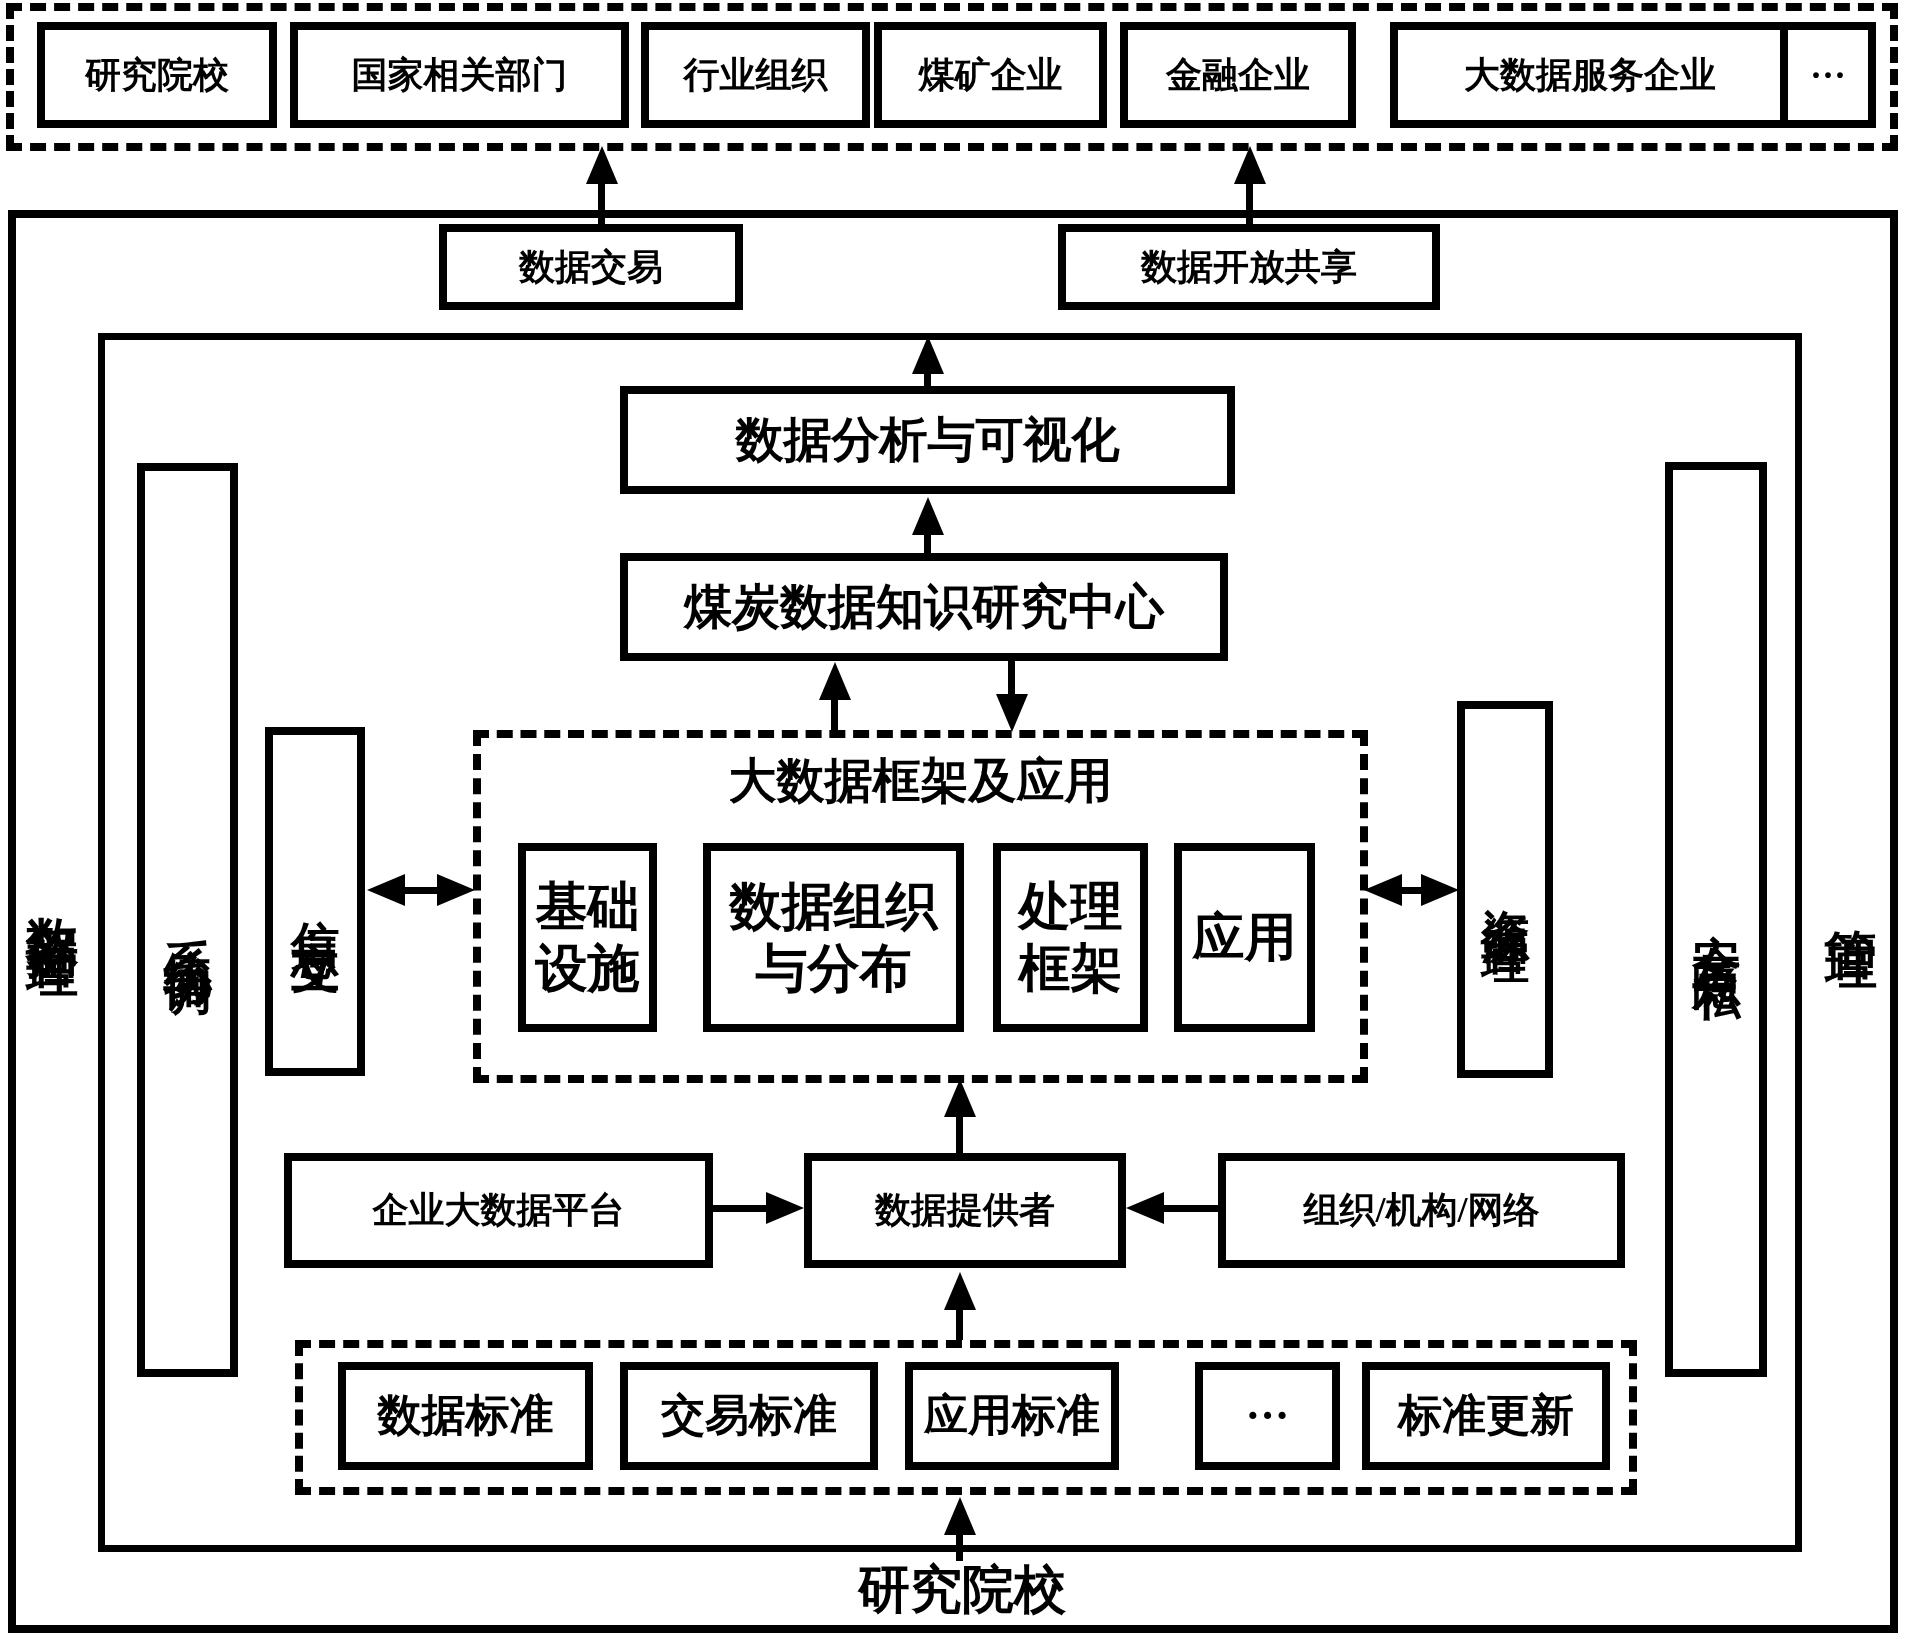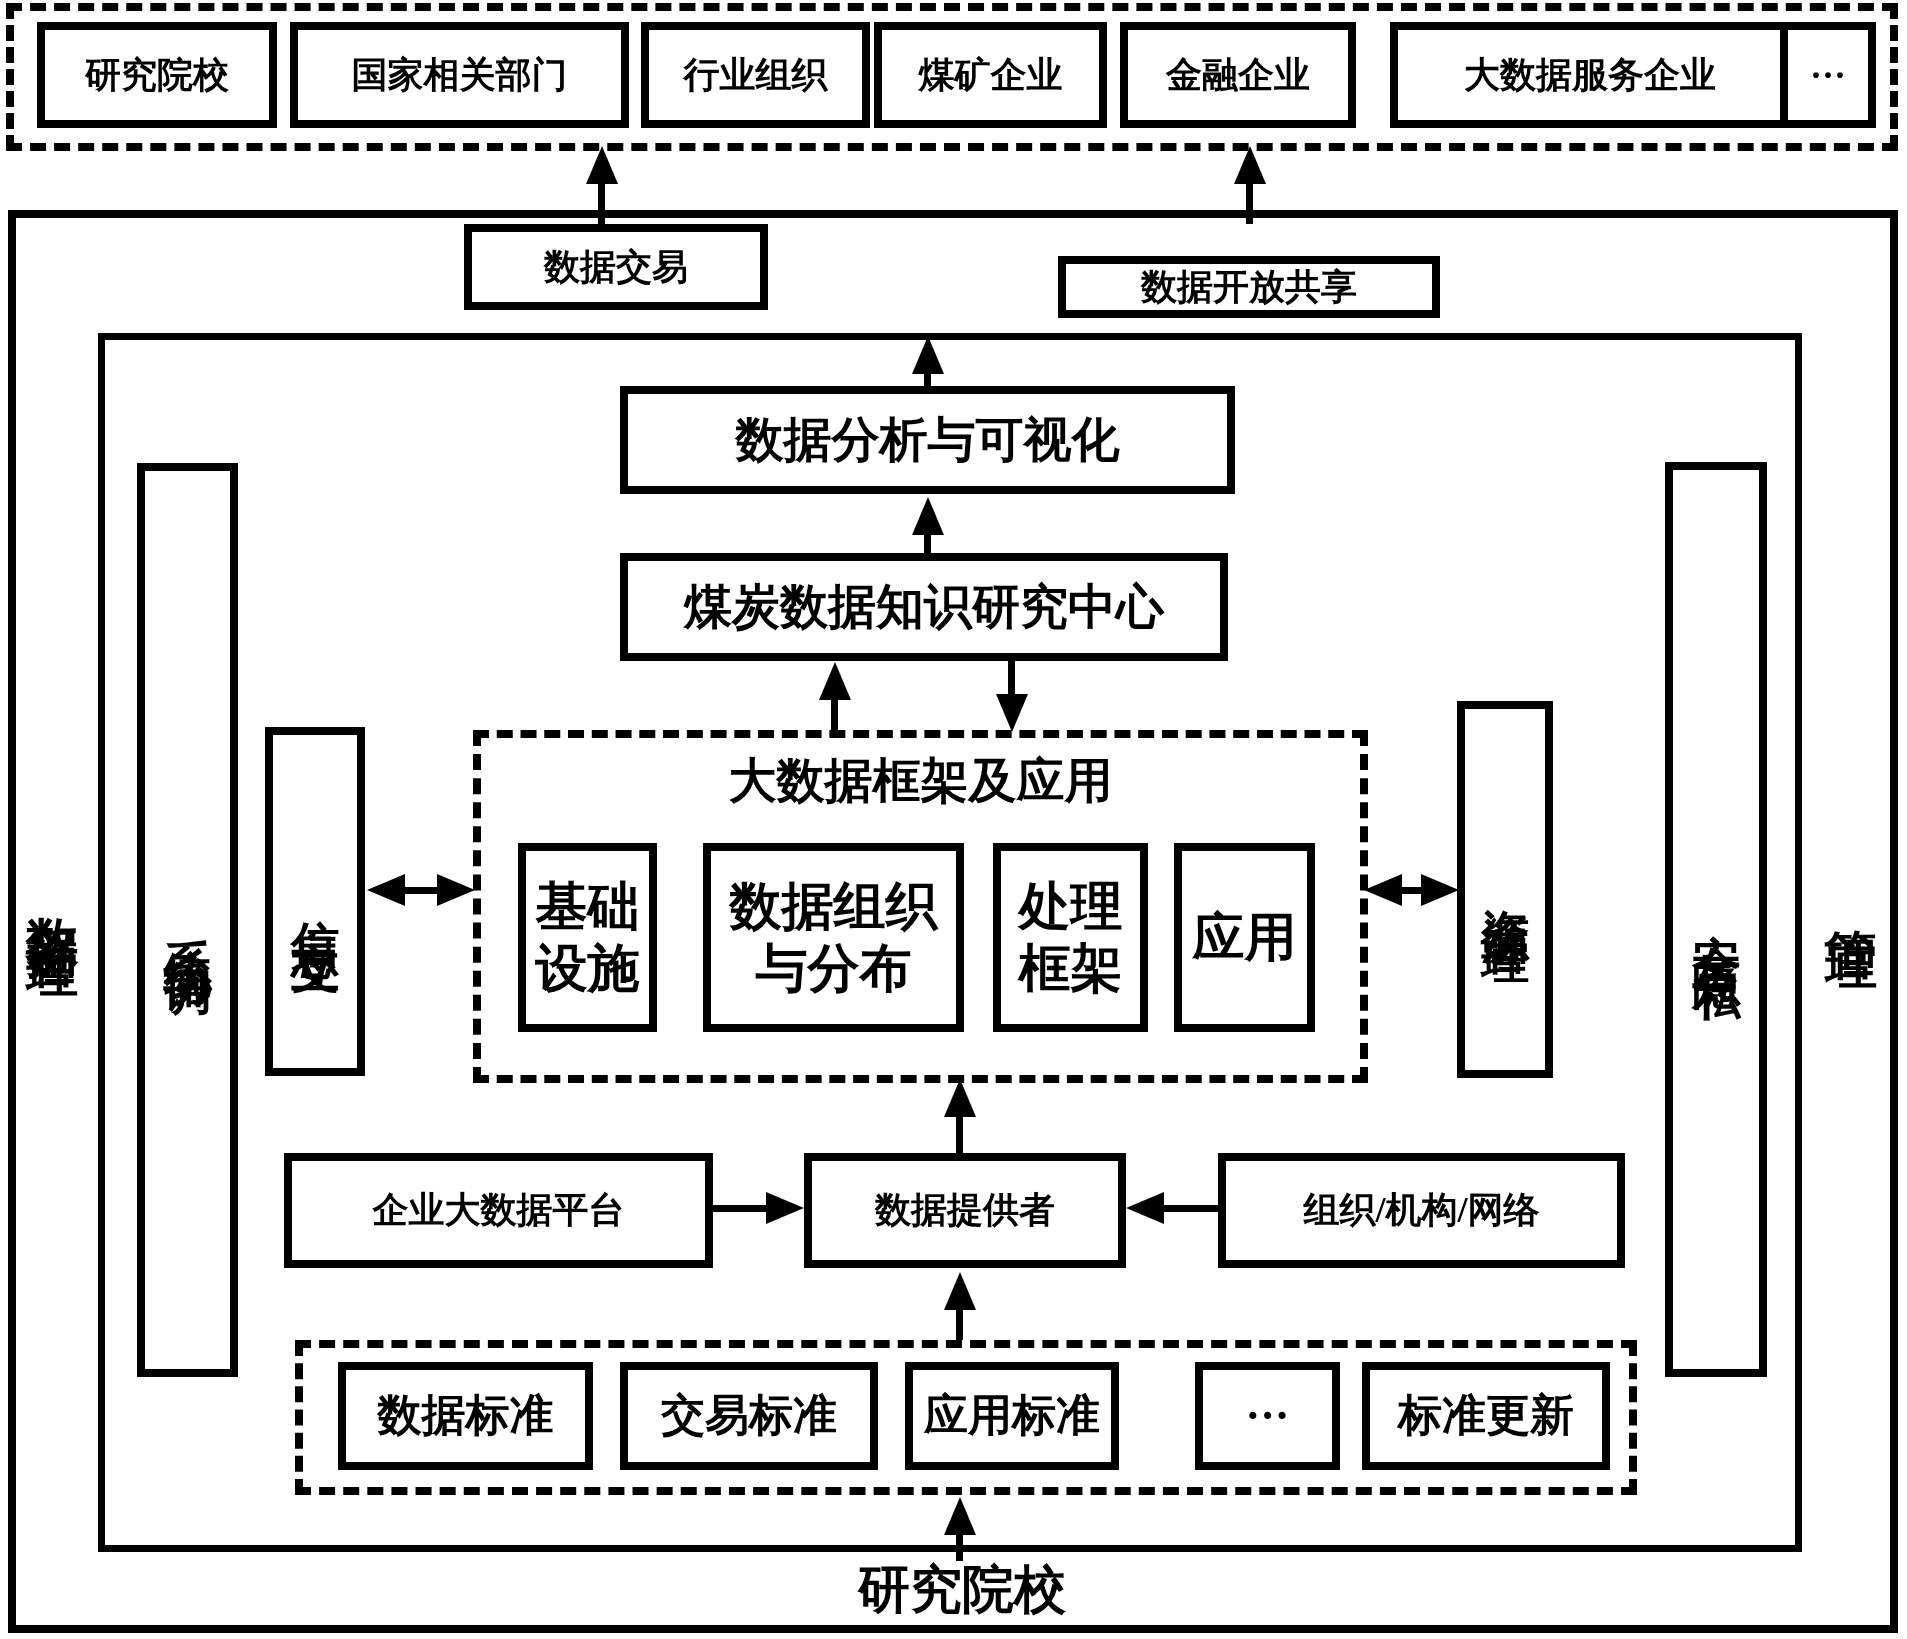--- a/index.html
+++ b/index.html
@@ -78,24 +78,24 @@
     <span>大数据服务企业</span>
   </div>
   <div class="box thick f46" style="left:1780px;top:22px;width:96px;height:106px;">
     <span>···</span>
   </div>
 
   <div class="abs" style="left:8px;top:210px;width:1890px;height:1423px;border:8px solid #000;"></div>
 
   <div class="abs" style="left:98px;top:333px;width:1704px;height:1219px;border:7px solid #000;"></div>
 
-  <div class="box thick f46" style="left:464px;top:224px;width:304px;height:86px;">
+  <div class="box thick f46" style="left:439px;top:224px;width:304px;height:86px;">
     <span>数据交易</span>
   </div>
-  <div class="box thick f46" style="left:1058px;top:224px;width:382px;height:62px;margin-top:32px;">
+  <div class="box thick f46" style="left:1058px;top:224px;width:382px;height:86px;">
     <span>数据开放共享</span>
   </div>
 
   <div class="vline" style="left:598px;top:182px;height:42px;"></div>
   <div class="head-up" style="left:586px;top:146px;"></div>
   <div class="vline" style="left:1246px;top:182px;height:42px;"></div>
   <div class="head-up" style="left:1234px;top:146px;"></div>
 
   <div class="box thick f48" style="left:620px;top:386px;width:615px;height:108px;">
     <span>数据分析与可视化</span>

